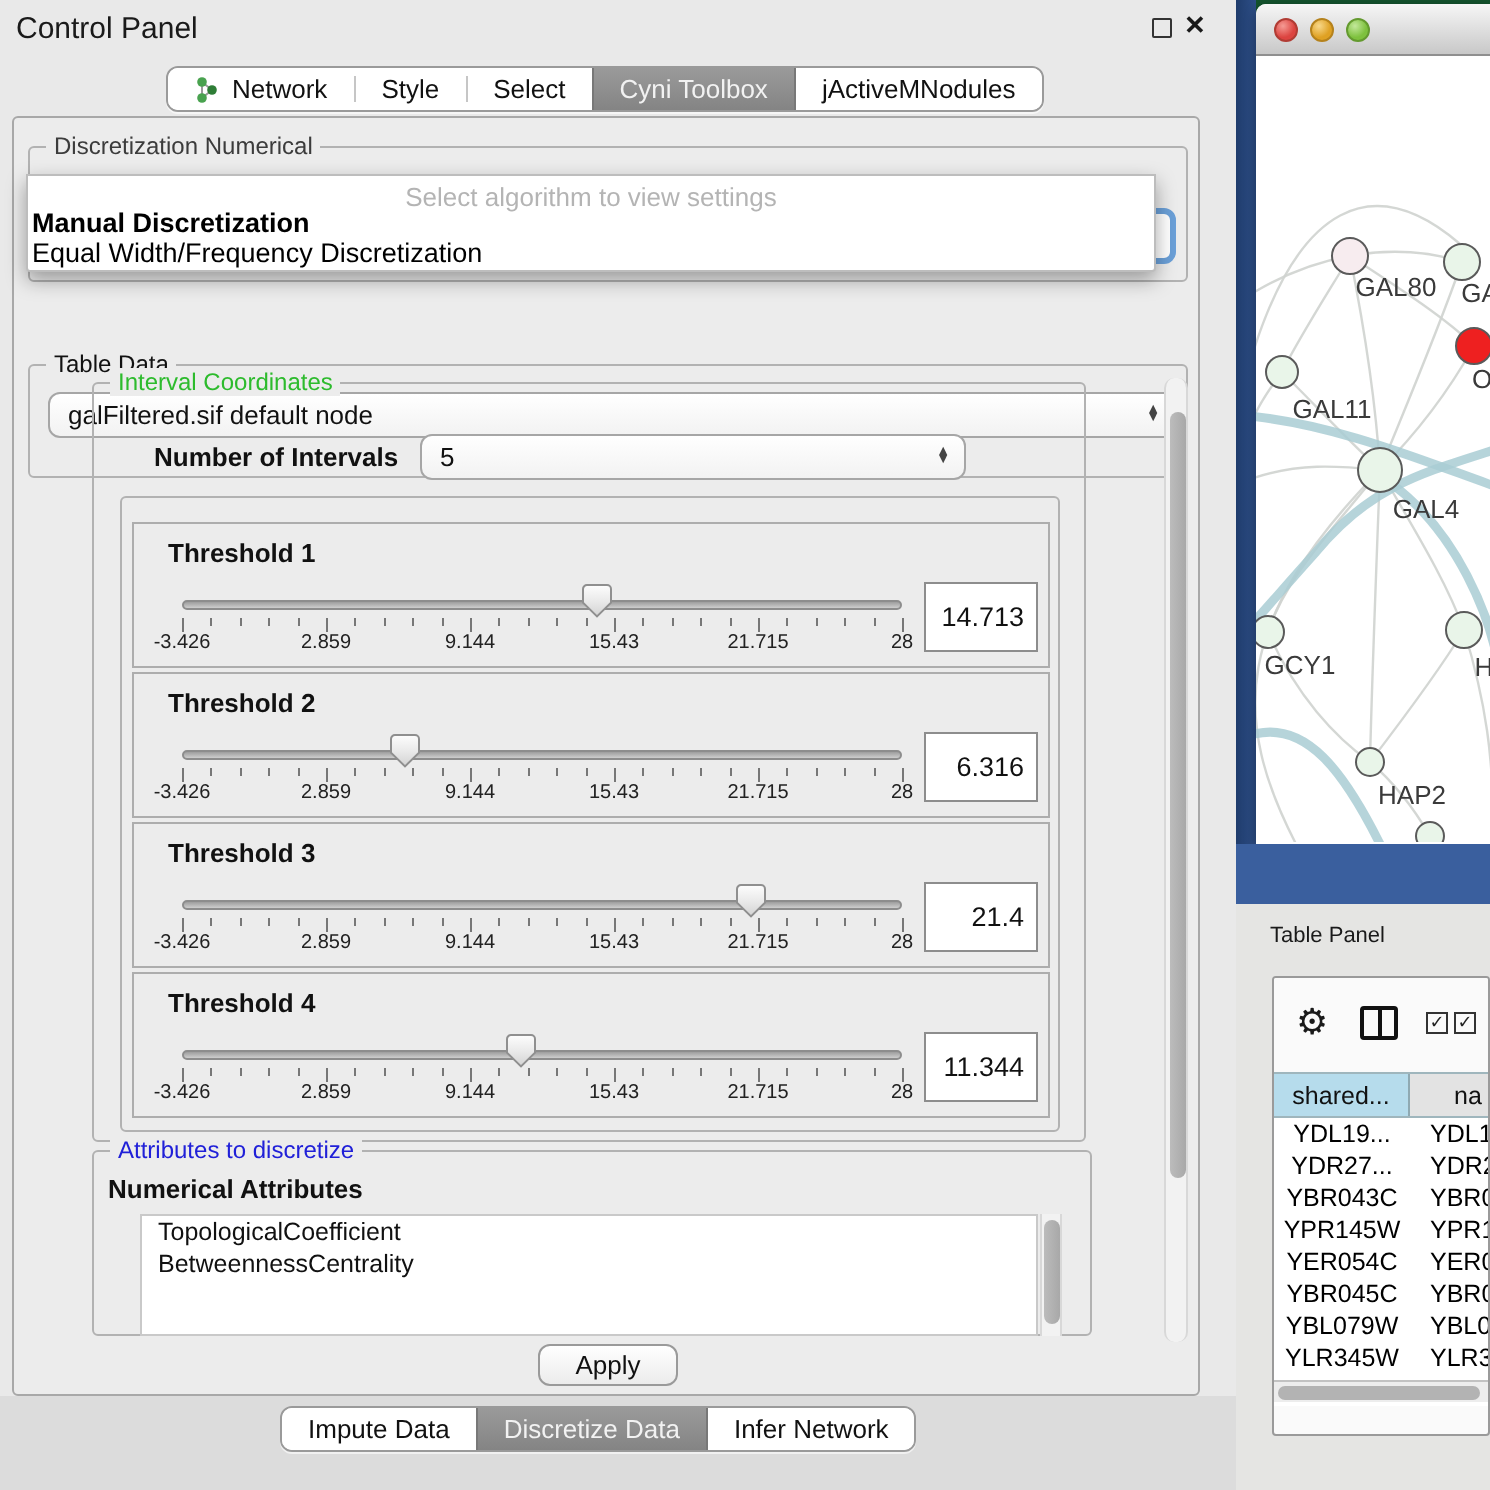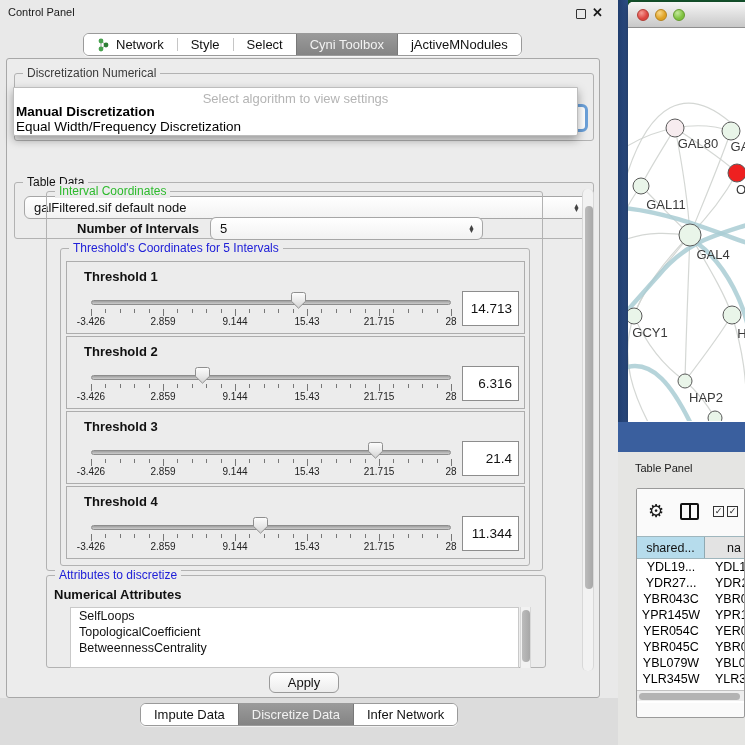--- a/index.html
+++ b/index.html
@@ -3,21 +3,21 @@
 <meta charset="utf-8">
 <style>
   * { margin:0; padding:0; box-sizing:border-box; }
   html,body { width:745px; height:745px; }
   body { font-family:"Liberation Sans", sans-serif; font-size:13px; color:#111; background:#e8e8e8; position:relative; overflow:hidden; }
   #stage { position:absolute; left:0; top:0; width:745px; height:745px; overflow:hidden; }
 
   
   #control-panel { position:absolute; left:0; top:0; width:618px; height:745px; background:#e9e9e9; }
   #cp-titlebar { position:absolute; left:0; top:0; width:100%; height:26px; }
-  #cp-title { position:absolute; left:8px; top:6px; font-size:11px; color:#1a1a1a; }
+  #cp-title { position:absolute; left:8px; top:6px; font-size:15px; color:#1a1a1a; }
   #cp-float { position:absolute; left:576px; top:9px; width:10px; height:10px; border:1.6px solid #333; border-radius:1px; }
   #cp-close { position:absolute; left:592px; top:5px; font-size:13px; font-weight:bold; color:#1a1a1a; }
 
   .tabstrip { position:absolute; display:flex; align-items:stretch; background:#fff; border:1px solid #9a9a9a; border-radius:6px; overflow:hidden; height:23px; box-shadow:0 1px 0 rgba(255,255,255,.6); }
   .tabstrip .tab { display:flex; align-items:center; padding:0 13px; font-size:13px; color:#111; background:#fff; white-space:nowrap; }
   .tabstrip .tab.selected { background:linear-gradient(#9a9a9a,#848484); color:#f2f2f2; border-left:1px solid #787878; border-right:1px solid #787878; }
   .tabstrip .sep { width:1px; background:#c6c6c6; margin:4px 0; }
   #top-tabs { left:83px; top:33px; }
   #bottom-tabs { left:140px; top:703px;text-align:right; }
 
@@ -174,21 +174,20 @@
         <div style="position:absolute; left:30px; top:29px; font-weight:bold; font-size:13px;">Number of Intervals</div>
         <div class="combo" style="left:163px; top:25px; width:273px; height:23px;">
           <span>5</span>
           <span class="arrows">
               <span>▲</span>
               <span>▼</span>
             </span>
         </div>
 
         <div class="group" style="left:13px; top:56px; width:470px; height:318px;">
-          <span class="gtitle blue">Threshold's Coordinates for 5 Intervals</span>
           <div id="thresholds-container" style="position:absolute; left:5px; top:12px;">
               <div class="thr-panel">
                 <div class="thr-label">Threshold 1</div>
                 <div class="thr-track"></div>
                 <div class="tick" style="left: 24px; top: 47px; height: 7px;"></div>
                 <div class="tick" style="left: 38.4px; top: 47px; height: 4px;"></div>
                 <div class="tick" style="left: 52.8px; top: 47px; height: 4px;"></div>
                 <div class="tick" style="left: 67.2px; top: 47px; height: 4px;"></div>
                 <div class="tick" style="left: 81.6px; top: 47px; height: 4px;"></div>
                 <div class="tick" style="left: 96px; top: 47px; height: 7px;"></div>
@@ -344,21 +343,20 @@
                 <div class="thr-value">11.344</div>
               </div>
             </div>
         </div>
       </div>
 
       <div class="group" style="left:39px; top:516px; width:500px; height:93px;">
         <span class="gtitle blue">Attributes to discretize</span>
         <div style="position:absolute; left:7px; top:11px; font-weight:bold; font-size:13px;">Numerical Attributes</div>
         <div id="attr-list">
-            <div class="item">SelfLoops</div>
             <div class="item">TopologicalCoefficient</div>
             <div class="item">BetweennessCentrality</div>
           </div>
         <div class="vscroll" style="left:473px; top:31px; width:11px; height:61px;">
           <div class="vthumb" style="top:3px; height:52px;"></div>
         </div>
       </div>
 
       <div id="apply-btn">Apply</div>
 

